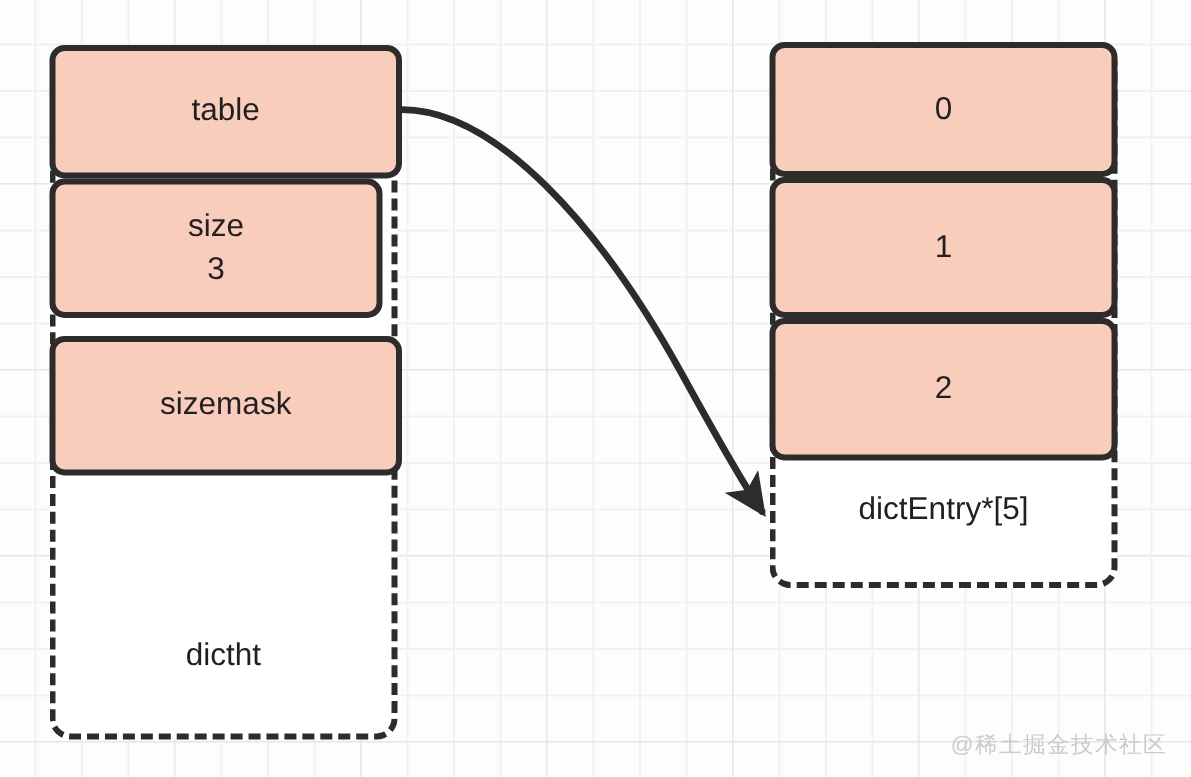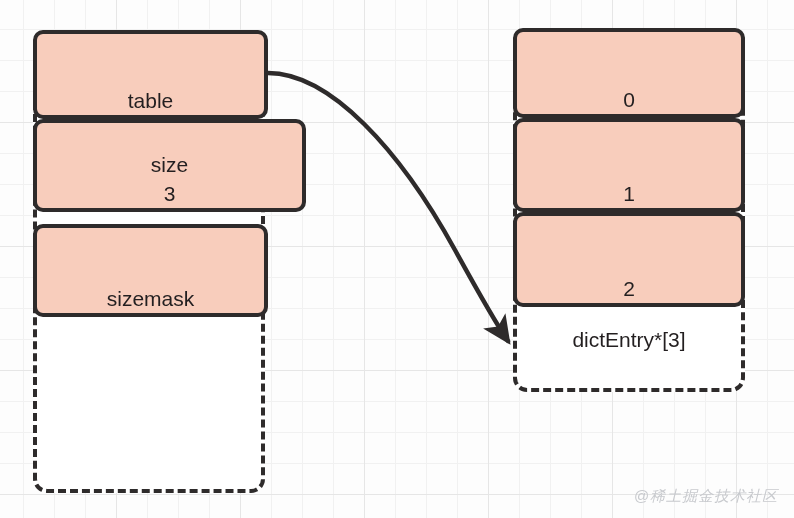--- a/index.html
+++ b/index.html
@@ -52,21 +52,21 @@
 
   
   .cell {
     position: absolute;
     box-sizing: border-box;
     border: 4px solid #2e2b2b;
     border-radius: 10px;
     background: #f8cdbc;
     display: flex;
     align-items: center;
-    justify-content: flex-end;
+    justify-content: center;
     flex-direction: column;
     color: #231f20;
     font-size: 21px;
     line-height: 1.35;
     text-align: center;
   }
   .cell span { display: block; }
 
   
   #connector {
@@ -80,60 +80,60 @@
 
   
   #watermark {
     position: absolute;
     right: 16px;
     bottom: 12px;
     color: #c8cace;
     font-size: 15px;
     letter-spacing: 1px;
     white-space: nowrap;
-    font-style: italic;
   }
 </style>
 </head>
 <body>
 
 <div id="canvas">
 
   <div class="struct-frame" style="left:33px; top:30px; width:232px; height:463px;"></div>
 
   <div class="cell" style="left:33px; top:30px; width:235px; height:89px;">
     <span>table</span>
   </div>
 
-  <div class="cell" style="left:33px; top:119px; width:273px; height:93px;">
+  <div class="cell" style="left:33px; top:119px; width:222px; height:93px;">
     <span>size</span>
     <span>3</span>
   </div>
 
   <div class="cell" style="left:33px; top:224px; width:235px; height:93px;">
     <span>sizemask</span>
   </div>
 
 
+  <div class="struct-caption" style="left:33px; top:426px; width:232px;">dictht</div>
 
   <div class="struct-frame" style="left:513px; top:28px; width:232px; height:364px;"></div>
 
   <div class="cell" style="left:513px; top:28px; width:232px; height:90px;">
     <span>0</span>
   </div>
 
   <div class="cell" style="left:513px; top:118px; width:232px; height:94px;">
     <span>1</span>
   </div>
 
   <div class="cell" style="left:513px; top:212px; width:232px; height:95px;">
     <span>2</span>
   </div>
 
-  <div class="struct-caption" style="left:513px; top:329px; width:232px;">dictEntry*[3]</div>
+  <div class="struct-caption" style="left:513px; top:329px; width:232px;">dictEntry*[5]</div>
 
   <svg id="connector" viewBox="0 0 794 518">
     <defs>
       <marker id="arrowhead" markerWidth="7" markerHeight="7" refX="5.4" refY="3" orient="auto" markerUnits="strokeWidth">
         <path d="M0,0 L6.4,3 L0,6 L1.5,3 Z" fill="#2e2b2b"></path>
       </marker>
     </defs>
     <path d="M 268,73 C 330,73 400,150 455,250 C 477,290 495,322 508,341" fill="none" stroke="#2e2b2b" stroke-width="4.5" stroke-linecap="round" marker-end="url(#arrowhead)"></path>
   </svg>
 

